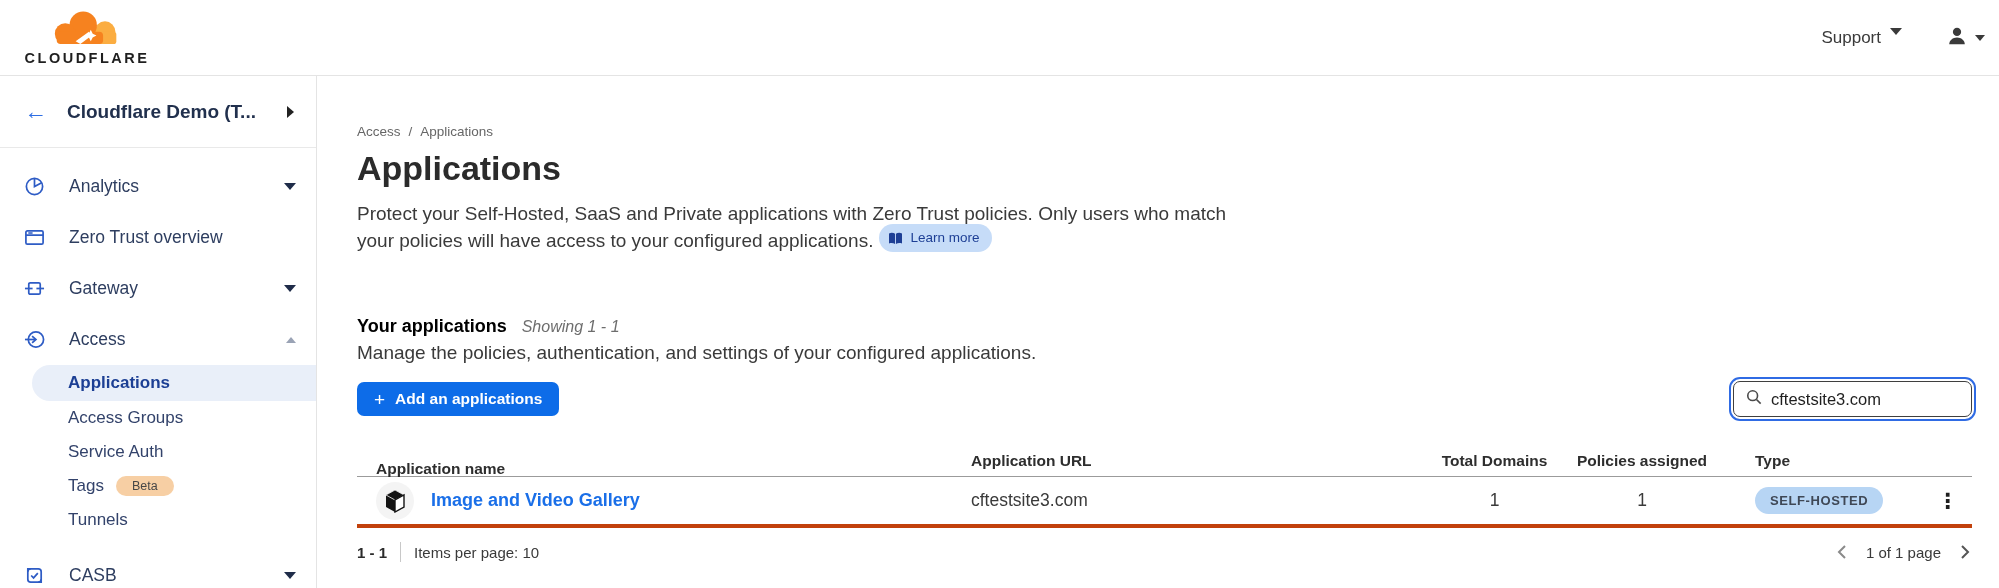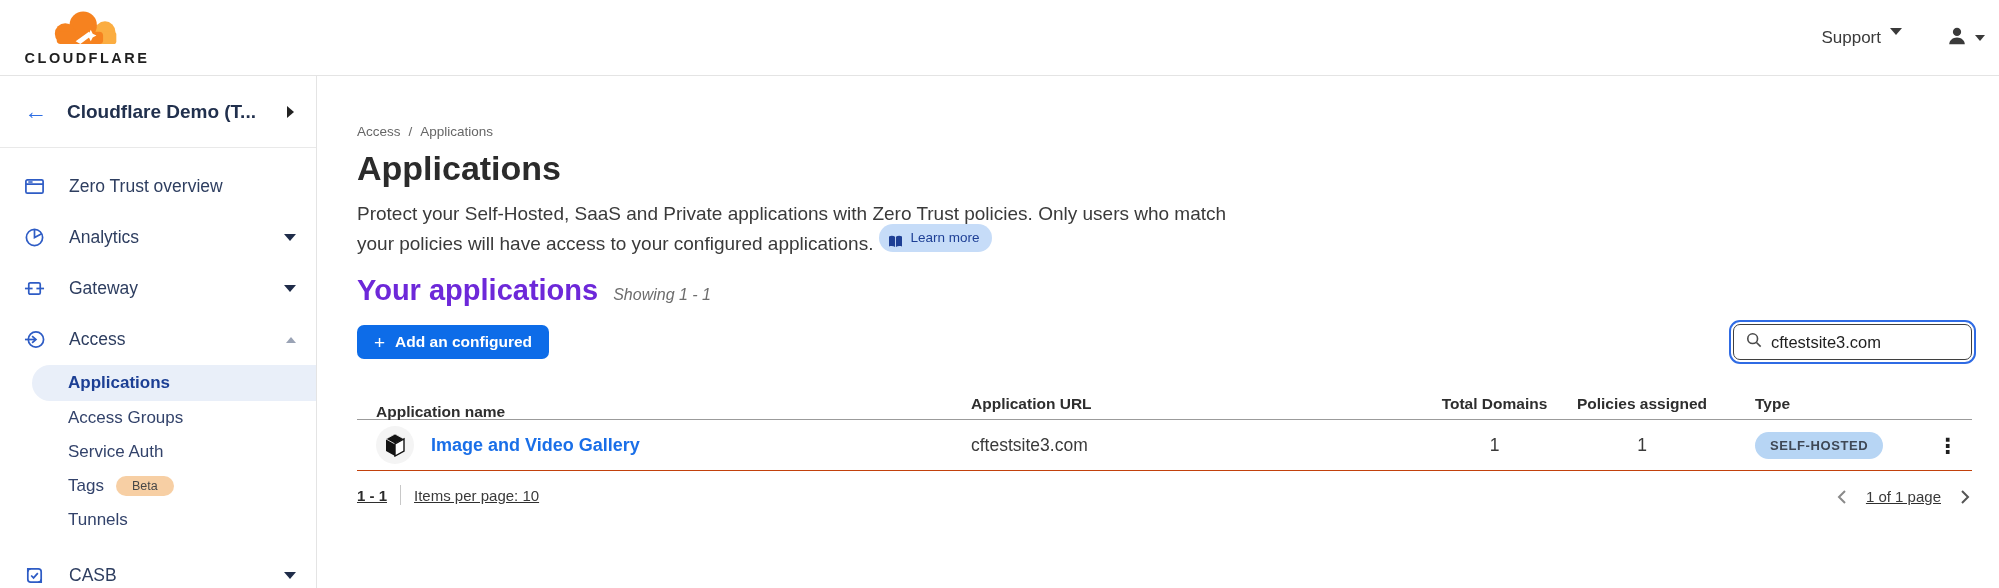--- a/index.html
+++ b/index.html
@@ -46,56 +46,56 @@
     padding:3px 16px; border-radius:11px; }
   .nav-item.casb { margin-top:13px; }
 
   
   .main { position:absolute; top:76px; left:318px; width:1681px; height:512px;
     padding:0 27px 0 39px; background:#fff; }
   .breadcrumb { margin-top:48px; font-size:13.5px; color:#666; display:flex; gap:8px; }
   .breadcrumb .crumb { cursor:pointer; }
   .page-title { margin-top:10px; font-size:34px; font-weight:700; color:#2b2b2b; }
   .page-desc { margin-top:16px; font-size:19px; line-height:20px; color:#3a3a3a; max-width:900px; }
-  .learn-badge { display:inline-flex; align-items:flex-end; gap:7px; background:#c6dcf8; color:#1e3f95;
+  .learn-badge { display:inline-flex; align-items:center; gap:7px; background:#c6dcf8; color:#1e3f95;
     font-size:13.5px; font-weight:500; padding:4px 13px 4px 9px; border-radius:14px;
     vertical-align:2px; margin-left:6px; cursor:pointer; white-space:nowrap; }
   .section-head { margin-top:20px; display:flex; align-items:baseline; gap:15px; }
-  .section-title { font-size:29px; font-weight:700; color:#6d28d9; }
+  .section-title { font-size:18px; font-weight:700; color:#000000;margin-top:44px; }
   .showing { font-size:16px; font-style:italic; color:#6d6d6d; }
   .section-sub { margin-top:5px; font-size:19px; color:#3a3a3a; }
 
   .toolbar { margin-top:17px; display:flex; align-items:center; justify-content:space-between; }
   .add-btn { display:flex; align-items:center; gap:10px; background:#0d6ce8; color:#fff; border:none;
     font-family:inherit; font-size:15.5px; font-weight:600; height:34px; padding:0 17px;
     border-radius:7px; cursor:pointer; }
   .plus { font-size:19px; font-weight:400; line-height:1; }
   .search-box { width:239px; height:36px; background:#fff; border:1.5px solid #3f3f3f; border-radius:7px;
     outline:2.5px solid #2f6be4; outline-offset:2px; display:flex; align-items:center;
     gap:9px; padding:0 12px; }
   .search-box input { border:none; outline:none; width:100%; font-family:inherit;
     font-size:16.5px; color:#1f1f1f; background:transparent; }
 
   .grid { display:grid; grid-template-columns:614px 461px 125px 170px 205px 1fr; align-items:center; }
   .thead { margin-top:27px; height:33px; border-bottom:1px solid #9b9b9b;
     font-size:15.5px; font-weight:700; color:#2e2e2e; }
   .thead .c1 { padding-left:19px;margin-top:16px; }
   .c3,.c4 { text-align:center; }
   .c5 { padding-left:28px; }
-  .trow { height:51px; border-bottom:1px solid #c2410c; font-size:17.5px; color:#3a3a3a; }
+  .trow { height:51px; border-bottom:4px solid #c2410c; font-size:17.5px; color:#3a3a3a; }
   .name-cell { display:flex; align-items:center; gap:17px; padding-left:19px; }
   .app-avatar { width:38px; height:38px; border-radius:50%; background:#f4f4f4;
     display:flex; align-items:center; justify-content:center; }
   .app-link { font-size:18px; font-weight:600; color:#1a6fe8; cursor:pointer; }
   .type-badge { display:inline-block; background:#b7d5f4; color:#3f4856; font-size:13px; font-weight:700;
     letter-spacing:.6px; padding:6px 15px; border-radius:14px; }
   .kebab { justify-self:end; padding-right:14px; font-size:21px; font-weight:700; color:#1f1f1f;
     cursor:pointer; line-height:1; letter-spacing:0; }
 
-  .pager { margin-top:14px; display:flex; align-items:flex-end; justify-content:space-between;text-decoration:underline; }
+  .pager { margin-top:14px; display:flex; align-items:center; justify-content:space-between; }
   .pager-left { display:flex; align-items:center; font-size:15px; color:#3a3a3a; }
   .range { font-weight:700; color:#2b2b2b; }
   .vdiv { width:1px; height:20px; background:#c8c8c8; margin:0 13px; }
   .pager-right { display:flex; align-items:center; gap:17px; font-size:15px; color:#3a3a3a; }
   .chev { cursor:pointer; display:flex; }
 </style>
 </head>
 <body>
 
 <div class="top-header">
@@ -133,34 +133,34 @@
 <div class="sidebar">
   <div class="account-row">
     <span class="back-arrow">←</span>
     <span class="account-name">Cloudflare Demo (T...</span>
     <span class="caret-right"></span>
   </div>
 
   <div class="nav">
     <div class="nav-item">
       <svg class="nav-icon" viewBox="0 0 22 22" fill="none" stroke="#2e5cc5" stroke-width="1.8">
+        <circle cx="11" cy="11" r="8.5"></circle>
+        <path d="M11 2.5 V11 L18.5 7"></path>
+      </svg>
+      <span class="lbl">Analytics</span>
+      <span class="caret-down-dk"></span>
+    </div>
+
+    <div class="nav-item">
+      <svg class="nav-icon" viewBox="0 0 22 22" fill="none" stroke="#2e5cc5" stroke-width="1.8">
         <rect x="2" y="4" width="18" height="14" rx="1.5"></rect>
         <line x1="2" y1="8.5" x2="20" y2="8.5"></line>
         <line x1="4.5" y1="6.3" x2="9" y2="6.3" stroke-width="1.6"></line>
       </svg>
       <span class="lbl">Zero Trust overview</span>
-    </div>
-
-    <div class="nav-item">
-      <svg class="nav-icon" viewBox="0 0 22 22" fill="none" stroke="#2e5cc5" stroke-width="1.8">
-        <circle cx="11" cy="11" r="8.5"></circle>
-        <path d="M11 2.5 V11 L18.5 7"></path>
-      </svg>
-      <span class="lbl">Analytics</span>
-      <span class="caret-down-dk"></span>
     </div>
 
     <div class="nav-item">
       <svg class="nav-icon" viewBox="0 0 22 22" fill="none" stroke="#2e5cc5" stroke-width="1.8">
         <rect x="5" y="5" width="12" height="12" rx="1.5"></rect>
         <line x1="1" y1="11" x2="9" y2="11"></line>
         <line x1="13" y1="11" x2="21" y2="11"></line>
       </svg>
       <span class="lbl">Gateway</span>
       <span class="caret-down-dk"></span>
@@ -223,25 +223,26 @@
           <path d="M1 1.5 C3.5 .5 6 .8 7.5 2 V13 C6 11.8 3.5 11.5 1 12.3 Z"></path>
           <path d="M15 1.5 C12.5 .5 10 .8 8.5 2 V13 C10 11.8 12.5 11.5 15 12.3 Z"></path>
         </svg>
         <span>Learn more</span>
       </span></p>
 
   <div class="section-head">
     <span class="section-title">Your applications</span>
     <span class="showing">Showing 1 - 1</span>
   </div>
+  <div class="section-sub">Manage the policies, authentication, and settings of your configured applications.</div>
 
   <div class="toolbar">
     <button class="add-btn">
       <span class="plus">+</span>
-      <span>Add an configured</span>
+      <span>Add an applications</span>
     </button>
     <div class="search-box">
       <span>
         <svg width="16" height="16" viewBox="0 0 18 18" fill="none" stroke="#4a4a4a" stroke-width="1.8">
           <circle cx="7.5" cy="7.5" r="5.5"></circle>
           <line x1="11.8" y1="11.8" x2="16.5" y2="16.5"></line>
         </svg>
       </span>
       <input type="text" value="cftestsite3.com" style="">
     </div>

